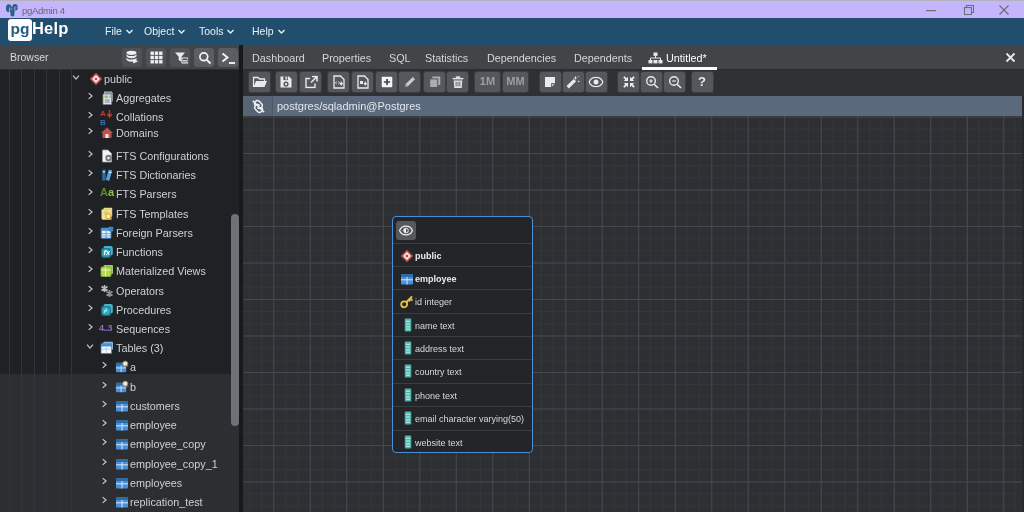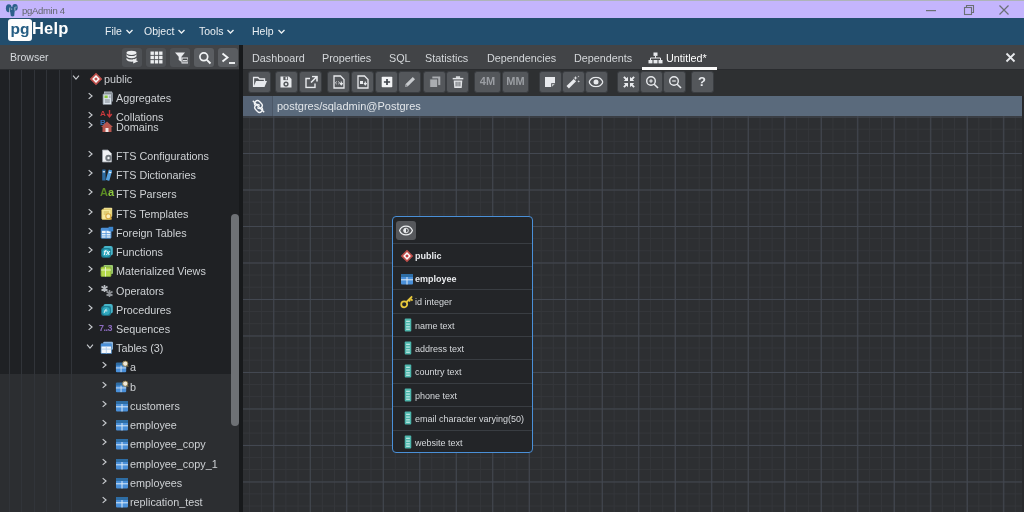--- a/index.html
+++ b/index.html
@@ -172,21 +172,21 @@
         </div>
       <div class="trow" style="top:38px">
           <svg class="chev" style="left:86px" width="9" height="12" viewBox="0 0 9 9">
             <path d="M3 1.2 L6.8 4.5 L3 7.8" stroke="#c9ccd0" stroke-width="1.3" fill="none"></path>
           </svg>
           <div class="ic" style="left:100px;font-size:8px;font-weight:bold;line-height:7px"><span style="color:#c8393c">A</span><svg width="7" height="9" viewBox="0 0 7 9" style="vertical-align:top">
               <path d="M3.5 0 V6 M1.2 4 L3.5 6.8 L5.8 4" stroke="#c8393c" stroke-width="1.4" fill="none"></path>
             </svg><br><span style="color:#3a6fb3">B</span></div>
           <span class="lbl" style="left:116px">Collations</span>
         </div>
-      <div class="trow" style="top:48px">
+      <div class="trow" style="top:54px">
           <svg class="chev" style="left:86px" width="9" height="12" viewBox="0 0 9 9">
             <path d="M3 1.2 L6.8 4.5 L3 7.8" stroke="#c9ccd0" stroke-width="1.3" fill="none"></path>
           </svg>
           <svg class="ic" style="left:100px" width="14" height="14" viewBox="0 0 14 14">
             <path d="M7 1.5 L13 7 H11.5 V12 H2.5 V7 H1 Z" fill="#b8574f"></path>
             <rect x="5.5" y="8" width="3" height="4" fill="#f3e9e8"></rect>
           </svg>
           <span class="lbl" style="left:116px">Domains</span>
         </div>
       <div class="trow" style="top:77px">
@@ -235,21 +235,21 @@
       <div class="trow" style="top:154px">
           <svg class="chev" style="left:86px" width="9" height="12" viewBox="0 0 9 9">
             <path d="M3 1.2 L6.8 4.5 L3 7.8" stroke="#c9ccd0" stroke-width="1.3" fill="none"></path>
           </svg>
           <svg class="ic" style="left:100px" width="14" height="14" viewBox="0 0 14 14">
             <rect x="1.2" y="2.2" width="9.8" height="10" rx="0.6" fill="#eef5fb" stroke="#3c7fc0" stroke-width="1"></rect>
             <rect x="1.2" y="2.2" width="9.8" height="2.6" fill="#4a90d9"></rect>
             <path d="M1.2 7.6 H11 M6.1 4.8 V12.2 M1.2 9.9 H11" stroke="#4a90d9" stroke-width="0.8"></path>
             <rect x="8.6" y="0.8" width="4.6" height="4.6" fill="#3c85cc"></rect>
           </svg>
-          <span class="lbl" style="left:116px">Foreign Tables</span>
+          <span class="lbl" style="left:116px">Foreign Parsers</span>
         </div>
       <div class="trow" style="top:173px">
           <svg class="chev" style="left:86px" width="9" height="12" viewBox="0 0 9 9">
             <path d="M3 1.2 L6.8 4.5 L3 7.8" stroke="#c9ccd0" stroke-width="1.3" fill="none"></path>
           </svg>
           <svg class="ic" style="left:100px" width="14" height="14" viewBox="0 0 14 14">
             <rect x="3.4" y="1" width="9.4" height="9.4" rx="2" fill="#47b4c8"></rect>
             <rect x="1.2" y="3" width="9.8" height="9.8" rx="2.2" fill="#1d7f95"></rect>
             <circle cx="6.1" cy="7.9" r="3.9" fill="#2fa9bf"></circle>
             <text x="3.6" y="10.4" font-size="7.5" font-style="italic" font-weight="bold" fill="#f2fbfc" font-family="Liberation Sans">fx</text>
@@ -290,21 +290,21 @@
             <rect x="1.2" y="3" width="9.8" height="9.8" rx="2.2" fill="#1d7f95"></rect>
             <circle cx="6.1" cy="7.9" r="3.9" fill="#2fa9bf"></circle>
             <path d="M4.2 9.9 C4.6 7.6 5.2 6.4 6.6 6.2 M5 7.9 H7.4" stroke="#f2fbfc" stroke-width="0.9" fill="none"></path>
           </svg>
           <span class="lbl" style="left:116px">Procedures</span>
         </div>
       <div class="trow" style="top:250px">
           <svg class="chev" style="left:86px" width="9" height="12" viewBox="0 0 9 9">
             <path d="M3 1.2 L6.8 4.5 L3 7.8" stroke="#c9ccd0" stroke-width="1.3" fill="none"></path>
           </svg>
-          <div class="ic" style="left:99px;color:#8d6cc0;font-size:9px;font-weight:bold;top:3px;letter-spacing:-0.5px">7..3</div>
+          <div class="ic" style="left:99px;color:#8d6cc0;font-size:9px;font-weight:bold;top:3px;letter-spacing:-0.5px">4..3</div>
           <span class="lbl" style="left:116px">Sequences</span>
         </div>
       <div class="trow" style="top:269px">
           <svg class="chev" style="left:86px" width="9" height="12" viewBox="0 0 9 9">
             <path d="M1.2 3 L4.5 6.8 L7.8 3" stroke="#c9ccd0" stroke-width="1.3" fill="none"></path>
           </svg>
           <svg class="ic" style="left:100px" width="14" height="14" viewBox="0 0 14 14">
             <rect x="3.2" y="0.8" width="9.8" height="8" rx="1" fill="#8fb8e0"></rect>
             <rect x="1" y="2.8" width="10.6" height="9.7" rx="0.5" fill="#f4f8fc" stroke="#3b79b5" stroke-width="0.8"></rect>
             <rect x="1" y="2.8" width="10.6" height="2.7" fill="#4a90d9"></rect>
@@ -484,21 +484,21 @@
           </svg>
         </div>
       <div class="tbtn" style="left:203px">
           <svg width="13" height="13" viewBox="0 0 13 13">
             <rect x="1.2" y="2.4" width="10.6" height="1.5" fill="#e2e4e7"></rect>
             <rect x="4.4" y="0.8" width="4.2" height="1.6" fill="#e2e4e7"></rect>
             <path d="M2.2 4.9 H10.8 L10.2 12.4 H2.8 Z" fill="#e2e4e7"></path>
             <path d="M4.6 6.3 V10.9 M6.5 6.3 V10.9 M8.4 6.3 V10.9" stroke="#54575b" stroke-width="0.9"></path>
           </svg>
         </div>
-      <div class="tbtn txt" style="left:231px">4M</div>
+      <div class="tbtn txt" style="left:231px">1M</div>
       <div class="tbtn txt" style="left:259px">MM</div>
       <div class="tbtn" style="left:295.5px">
           <svg width="13" height="13" viewBox="0 0 13 13">
             <path d="M1.5 1.5 H11.5 V8 L8 11.5 H1.5 Z" fill="#e8eaed"></path>
             <path d="M8 11.5 V8 H11.5" fill="#b9bcbf" stroke="#404348" stroke-width="0.7"></path>
           </svg>
         </div>
       <div class="tbtn" style="left:318.5px">
           <svg width="15" height="15" viewBox="0 0 15 15">
             <path d="M1 11.6 L8.2 4.4 L10.6 6.8 L3.4 14 Z" fill="#e8eaed"></path>

